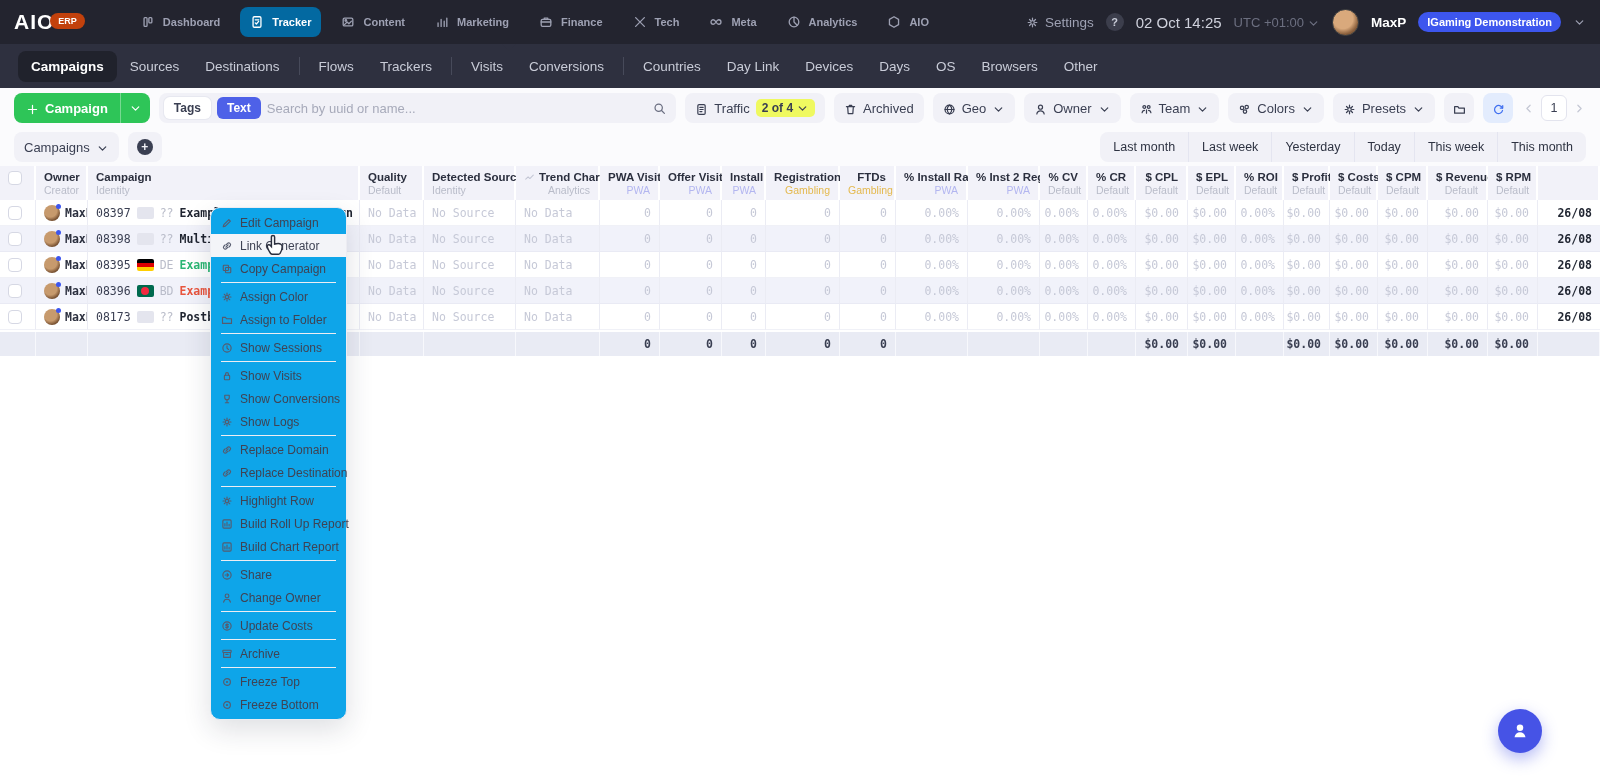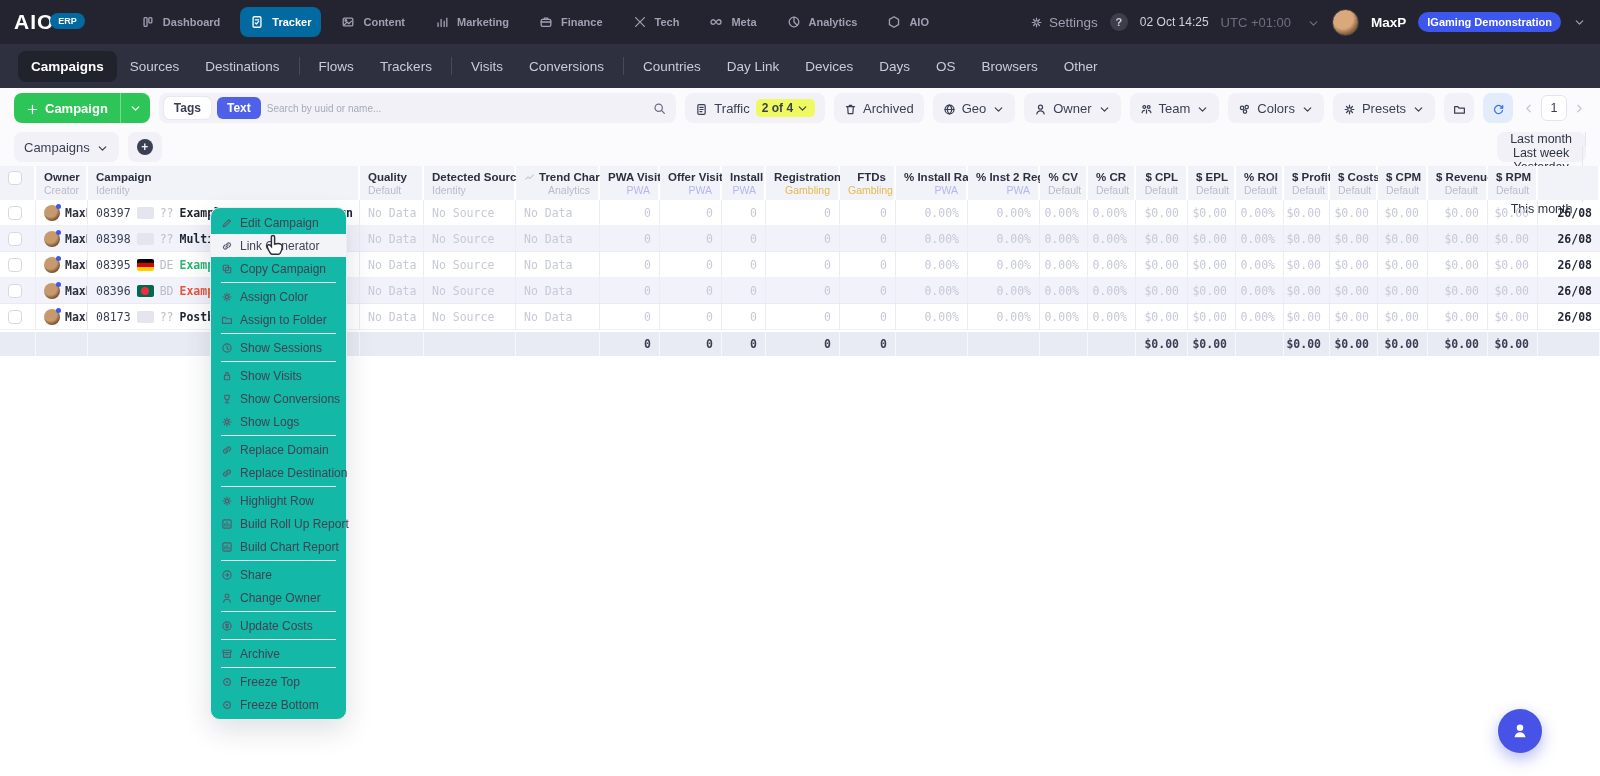--- a/index.html
+++ b/index.html
@@ -4,62 +4,62 @@
 <style>
   * { margin:0; padding:0; box-sizing:border-box; }
   html,body { width:1600px; height:776px; overflow:hidden; background:#fff;
     font-family:"Liberation Sans", sans-serif; }
   svg.ic { stroke:currentColor; fill:none; stroke-width:1.5; stroke-linecap:round; stroke-linejoin:round; vertical-align:middle; }
 
   
   .topbar { height:44px; background:#23242f; display:flex; align-items:center; padding:0 14px; color:#9ea1b3; position:relative; z-index:30;text-align:right; }
   .logo { display:flex; align-items:center; margin-right:46px; }
   .logo-text { color:#fff; font-weight:800; font-size:21px; letter-spacing:1px; }
-  .logo-badge { background:#0369a1; color:#fff; font-size:9px; font-weight:700; padding:3px 8px; border-radius:10px; margin-left:-4px; position:relative; top:-1px; }
+  .logo-badge { background:#c2410c; color:#fff; font-size:9px; font-weight:700; padding:3px 8px; border-radius:10px; margin-left:-4px; position:relative; top:-1px; }
   .topnav { display:flex; align-items:center; gap:10px; }
   .topnav-item { display:flex; align-items:center; gap:8px; font-size:11px; padding:8px 10px; border-radius:8px; cursor:pointer; white-space:nowrap;font-weight:bold; }
   .topnav-item.active { background:#0369a1; color:#fff; }
   .top-right { margin-left:auto; display:flex; align-items:center; gap:12px; }
   .settings-btn { display:flex; align-items:center; gap:6px; font-size:13.5px; }
   .help-circle { width:18px; height:18px; border-radius:50%; background:#3c3e4c; color:#c9ccd8; font-size:11px; font-weight:700; display:flex; align-items:center; justify-content:center; }
-  .clock-txt { color:#cfd1dc; font-size:12px; }
-  .tz { color:#6c6f80; font-size:13px; display:flex; align-items:center; gap:16px; }
+  .clock-txt { color:#cfd1dc; font-size:15px; }
+  .tz { color:#6c6f80; font-size:13px; display:flex; align-items:center; gap:3px; }
   .avatar { width:27px; height:27px; border-radius:50%; background:radial-gradient(circle at 40% 35%, #d9a97c 0 45%, #8a5f3c 70%, #5f3f27); border:1px solid #444; }
   .user-name { color:#fff; font-weight:700; font-size:13.5px; }
   .ws-badge { background:#3d56ee; color:#fff; font-size:11px; font-weight:700; padding:4px 9px; border-radius:11px; }
 
   
   .subnav { height:44px; background:#2e303f; display:flex; align-items:center; padding:0 18px; gap:6px; position:relative; z-index:29; }
   .subnav .notch { position:absolute; top:-5px; left:504px; width:10px; height:10px; background:#2e303f; transform:rotate(45deg); }
   .subnav-item { color:#c9ccd8; font-size:13.5px; padding:8px 13px; border-radius:8px; cursor:pointer; white-space:nowrap; }
   .subnav-item.active { background:#20222c; color:#fff; font-weight:700; }
   .subnav-sep { width:1px; height:18px; background:#474a5a; margin:0 6px; }
 
   
   .toolbar { height:40px; background:#fbfbfd; display:flex; align-items:center; padding:0 14px; gap:9px; }
   .btn-green { display:flex; align-items:stretch; background:#2ec558; border-radius:8px; overflow:hidden; color:#fff; height:30px; cursor:pointer; }
   .btn-green .main { display:flex; align-items:center; gap:6px; font-size:13px; font-weight:700; padding:0 12px; }
   .btn-green .arrow { display:flex; align-items:center; padding:0 8px; border-left:1px solid rgba(255,255,255,.35); }
   .searchwrap { flex:1; height:30px; background:#f1f1f7; border-radius:8px; display:flex; align-items:center; padding:0 10px 0 5px; gap:6px; min-width:300px; }
   .chip { font-size:12px; font-weight:700; padding:4px 10px; border-radius:6px; cursor:pointer; }
   .chip-tags { background:#fff; color:#3a3f52; box-shadow:0 0 0 1px #e7e8f0; }
   .chip-text { background:#4e61e8; color:#fff; }
-  .searchwrap input { flex:1; border:0; outline:0; background:transparent; font-size:10px; color:#3a3f52; font-family:"Liberation Sans",sans-serif; }
+  .searchwrap input { flex:1; border:0; outline:0; background:transparent; font-size:13px; color:#3a3f52; font-family:"Liberation Sans",sans-serif; }
   .searchwrap input::placeholder { color:#a7aaba; }
   .tb-btn { height:30px; background:#f1f1f7; border-radius:8px; display:flex; align-items:center; gap:6px; padding:0 10px; font-size:13px; color:#3a3f52; cursor:pointer; white-space:nowrap; }
   .yellow-chip { background:#eff960; border-radius:5px; padding:2px 6px; font-size:12px; font-weight:700; display:flex; align-items:center; gap:3px; }
   .tb-icon-btn { width:30px; justify-content:center; padding:0; }
   .tb-refresh { background:#e3ecfd; color:#3f6ff0; }
   .pager { display:flex; align-items:center; gap:6px; color:#c4c7d4; }
   .page-box { width:26px; height:26px; background:#fff; border:1px solid #e3e4ee; border-radius:6px; display:flex; align-items:center; justify-content:center; font-size:12.5px; color:#3a3f52; }
 
   
   .filterbar { height:38px; background:#fbfbfd; display:flex; align-items:center; padding:0 14px; gap:9px; }
   .fb-right { margin-left:auto; display:flex; align-items:center; gap:10px; }
-  .range-group { display:flex; background:#f1f1f7; border-radius:8px; height:30px; align-items:center;flex-direction:column; }
+  .range-group { display:flex; background:#f1f1f7; border-radius:8px; height:30px; align-items:center; }
   .range-item { font-size:12.5px; color:#2e3342; padding:0 13px; height:100%; display:flex; align-items:center; cursor:pointer; border-right:1px solid #e4e5f0; }
   .range-item:last-child { border-right:0; }
   .date-pill { height:30px; background:#f1f1f7; border-radius:8px; display:flex; align-items:center; gap:8px; padding:0 11px; font-size:12.5px; color:#2e3342; cursor:pointer; }
   .plus-pill { height:30px; width:34px; background:#f1f1f7; border-radius:8px; display:flex; align-items:center; justify-content:center; cursor:pointer; }
   .plus-circle { width:16px; height:16px; border-radius:50%; background:#3a3f52; color:#f1f1f7; display:flex; align-items:center; justify-content:center; font-size:12px; font-weight:700; line-height:1; }
 
   
   .grid { display:grid; grid-template-columns:36px 52px 272px 64px 92px 84px 60px 62px 44px 74px 56px 72px 72px 48px 48px 52px 48px 48px 46px 48px 50px 60px 50px 62px; }
   .th { background:#f2f2f9; border-right:2px solid #fff; padding:5px 8px 4px; }
   .th .t1 { font-size:11.5px; font-weight:700; color:#2b2f3e; white-space:nowrap; }
@@ -85,21 +85,21 @@
   .flag-code { color:#b9bcc9; }
   .camp-name { font-weight:700; color:#1f2430; }
   .camp-name.green { color:#2bb673; }
   .camp-name.red { color:#e8553e; }
   .camp-tail { position:absolute; right:6px; font-weight:700; color:#1f2430; }
   .date-cell { color:#1f2430; font-weight:700; border-right:0; }
   .totals .cell { background:#e9ebf4; border-right:1px solid #f7f8fc; border-bottom:0; height:24px; color:#3a3f52; font-weight:700; }
   .totals { margin-top:2px; }
 
   
-  .ctx { position:absolute; left:210px; top:207px; width:137px; background:#14b8a6; border:1px solid #ececf2; border-radius:10px; box-shadow:0 10px 28px rgba(30,32,60,.14); padding:3px 0; z-index:50; }
+  .ctx { position:absolute; left:210px; top:207px; width:137px; background:#0ea5e9; border:1px solid #ececf2; border-radius:10px; box-shadow:0 10px 28px rgba(30,32,60,.14); padding:3px 0; z-index:50; }
   .ctx-item { display:flex; align-items:center; gap:7px; height:23px; padding:0 10px; font-size:12px; color:#3f4354; cursor:pointer; white-space:nowrap; }
   .ctx-item .mi { color:#565b6e; flex:none; display:flex; }
   .ctx-item.hover { background:#f3f4f8; }
   .ctx-div { height:1px; background:#ededf3; margin:2px 10px; }
 
   .hand-cursor { position:absolute; left:264px; top:233px; z-index:60; pointer-events:none; }
 
   .fab { position:absolute; left:1498px; top:709px; width:44px; height:44px; border-radius:50%; background:#4653e6; border:0; color:#fff; display:flex; align-items:center; justify-content:center; box-shadow:0 6px 16px rgba(70,83,230,.4); cursor:pointer; z-index:40; }
 </style>
 </head>

